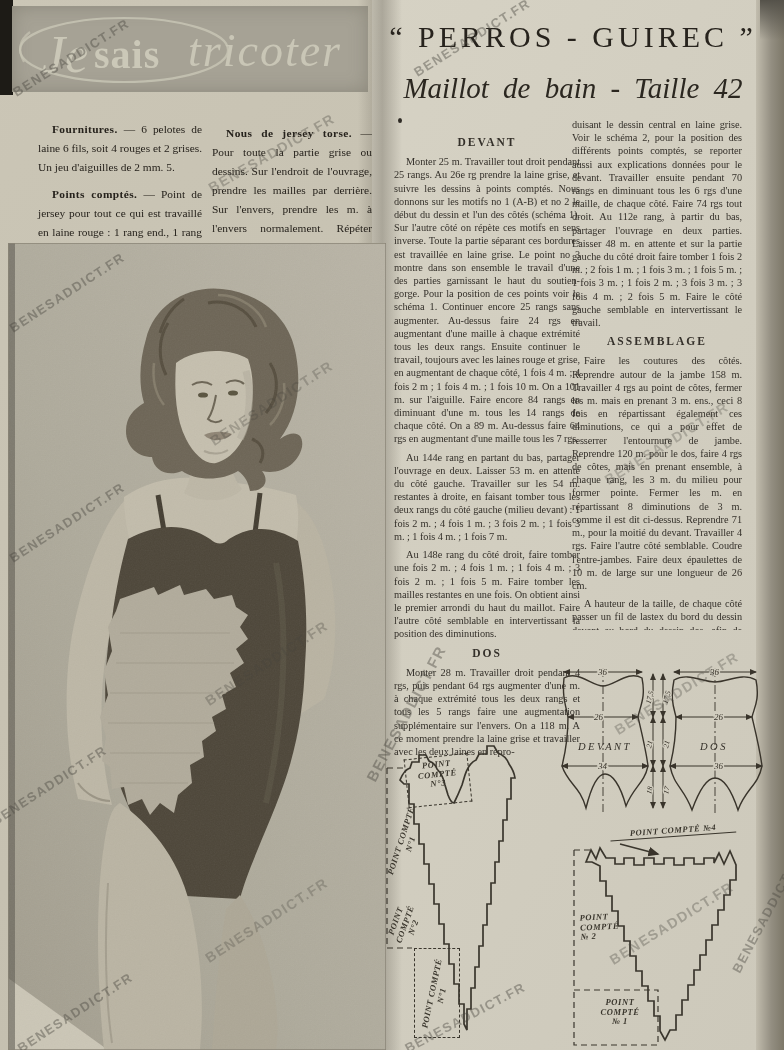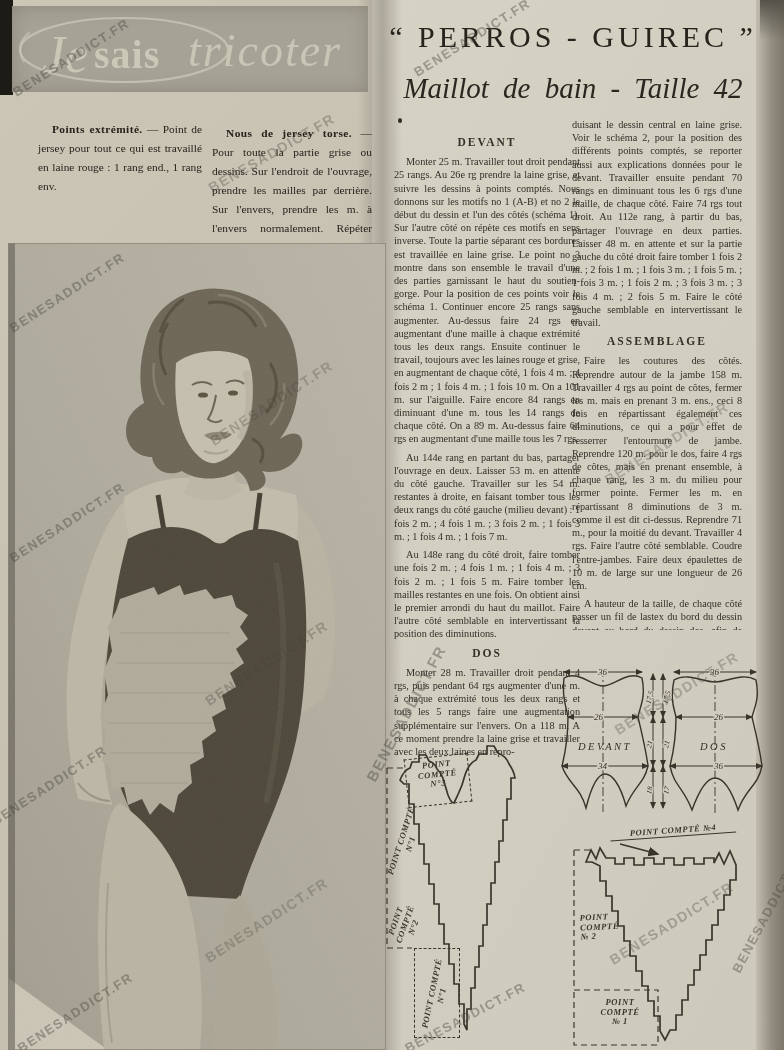--- a/index.html
+++ b/index.html
@@ -55,21 +55,22 @@
     <svg width="356" height="86" viewBox="0 0 356 86">
       <ellipse cx="112" cy="44" rx="104" ry="32" fill="none" stroke="#c7c4b4" stroke-width="2.2" opacity=".85"></ellipse>
       <path d="M12,56 Q2,38 18,26" fill="none" stroke="#c7c4b4" stroke-width="2.2" opacity=".7"></path>
       <text x="30" y="66" font-style="italic" font-size="52" fill="#cac7b7">Je</text>
       <text x="82" y="62" font-family="Liberation Sans,DejaVu Sans,sans-serif" font-weight="bold" font-size="40" letter-spacing="1" fill="#cbc8b8">sais</text>
       <text x="176" y="60" font-style="italic" font-size="46" letter-spacing="2" fill="#c9c6b6">tricoter</text>
     </svg>
   </div>
 
   <div class="intro" id="intro1">
-    <p><b>Points extrémité.</b> <span>— Point de jersey pour tout ce qui est travaillé en laine rouge : 1 rang end., 1 rang env.</span></p>
+    <p><b>Fournitures.</b> <span>— 6 pelotes de laine 6 fils, soit 4 rouges et 2 grises. Un jeu d'aiguilles de 2 mm. 5.</span></p>
+    <p><b>Points comptés.</b> <span>— Point de jersey pour tout ce qui est travaillé en laine rouge : 1 rang end., 1 rang env.</span></p>
   </div>
   <div class="intro" id="intro2">
     <p><b>Nous de jersey torse.</b> <span>— Pour toute la partie grise ou dessins. Sur l'endroit de l'ouvrage, prendre les mailles par derrière. Sur l'envers, prendre les m. à l'envers normalement. Répéter toujours ces deux rangs.</span></p>
   </div>
 
   <svg class="diag" style="left:8px;top:243px;" width="378" height="807" viewBox="0 0 378 807">
     <defs>
       <linearGradient id="pbg" x1="1" y1="0" x2="0" y2="1">
         <stop offset="0" stop-color="#b9b4a6"></stop>
           <stop offset=".6" stop-color="#aeaa9b"></stop>

